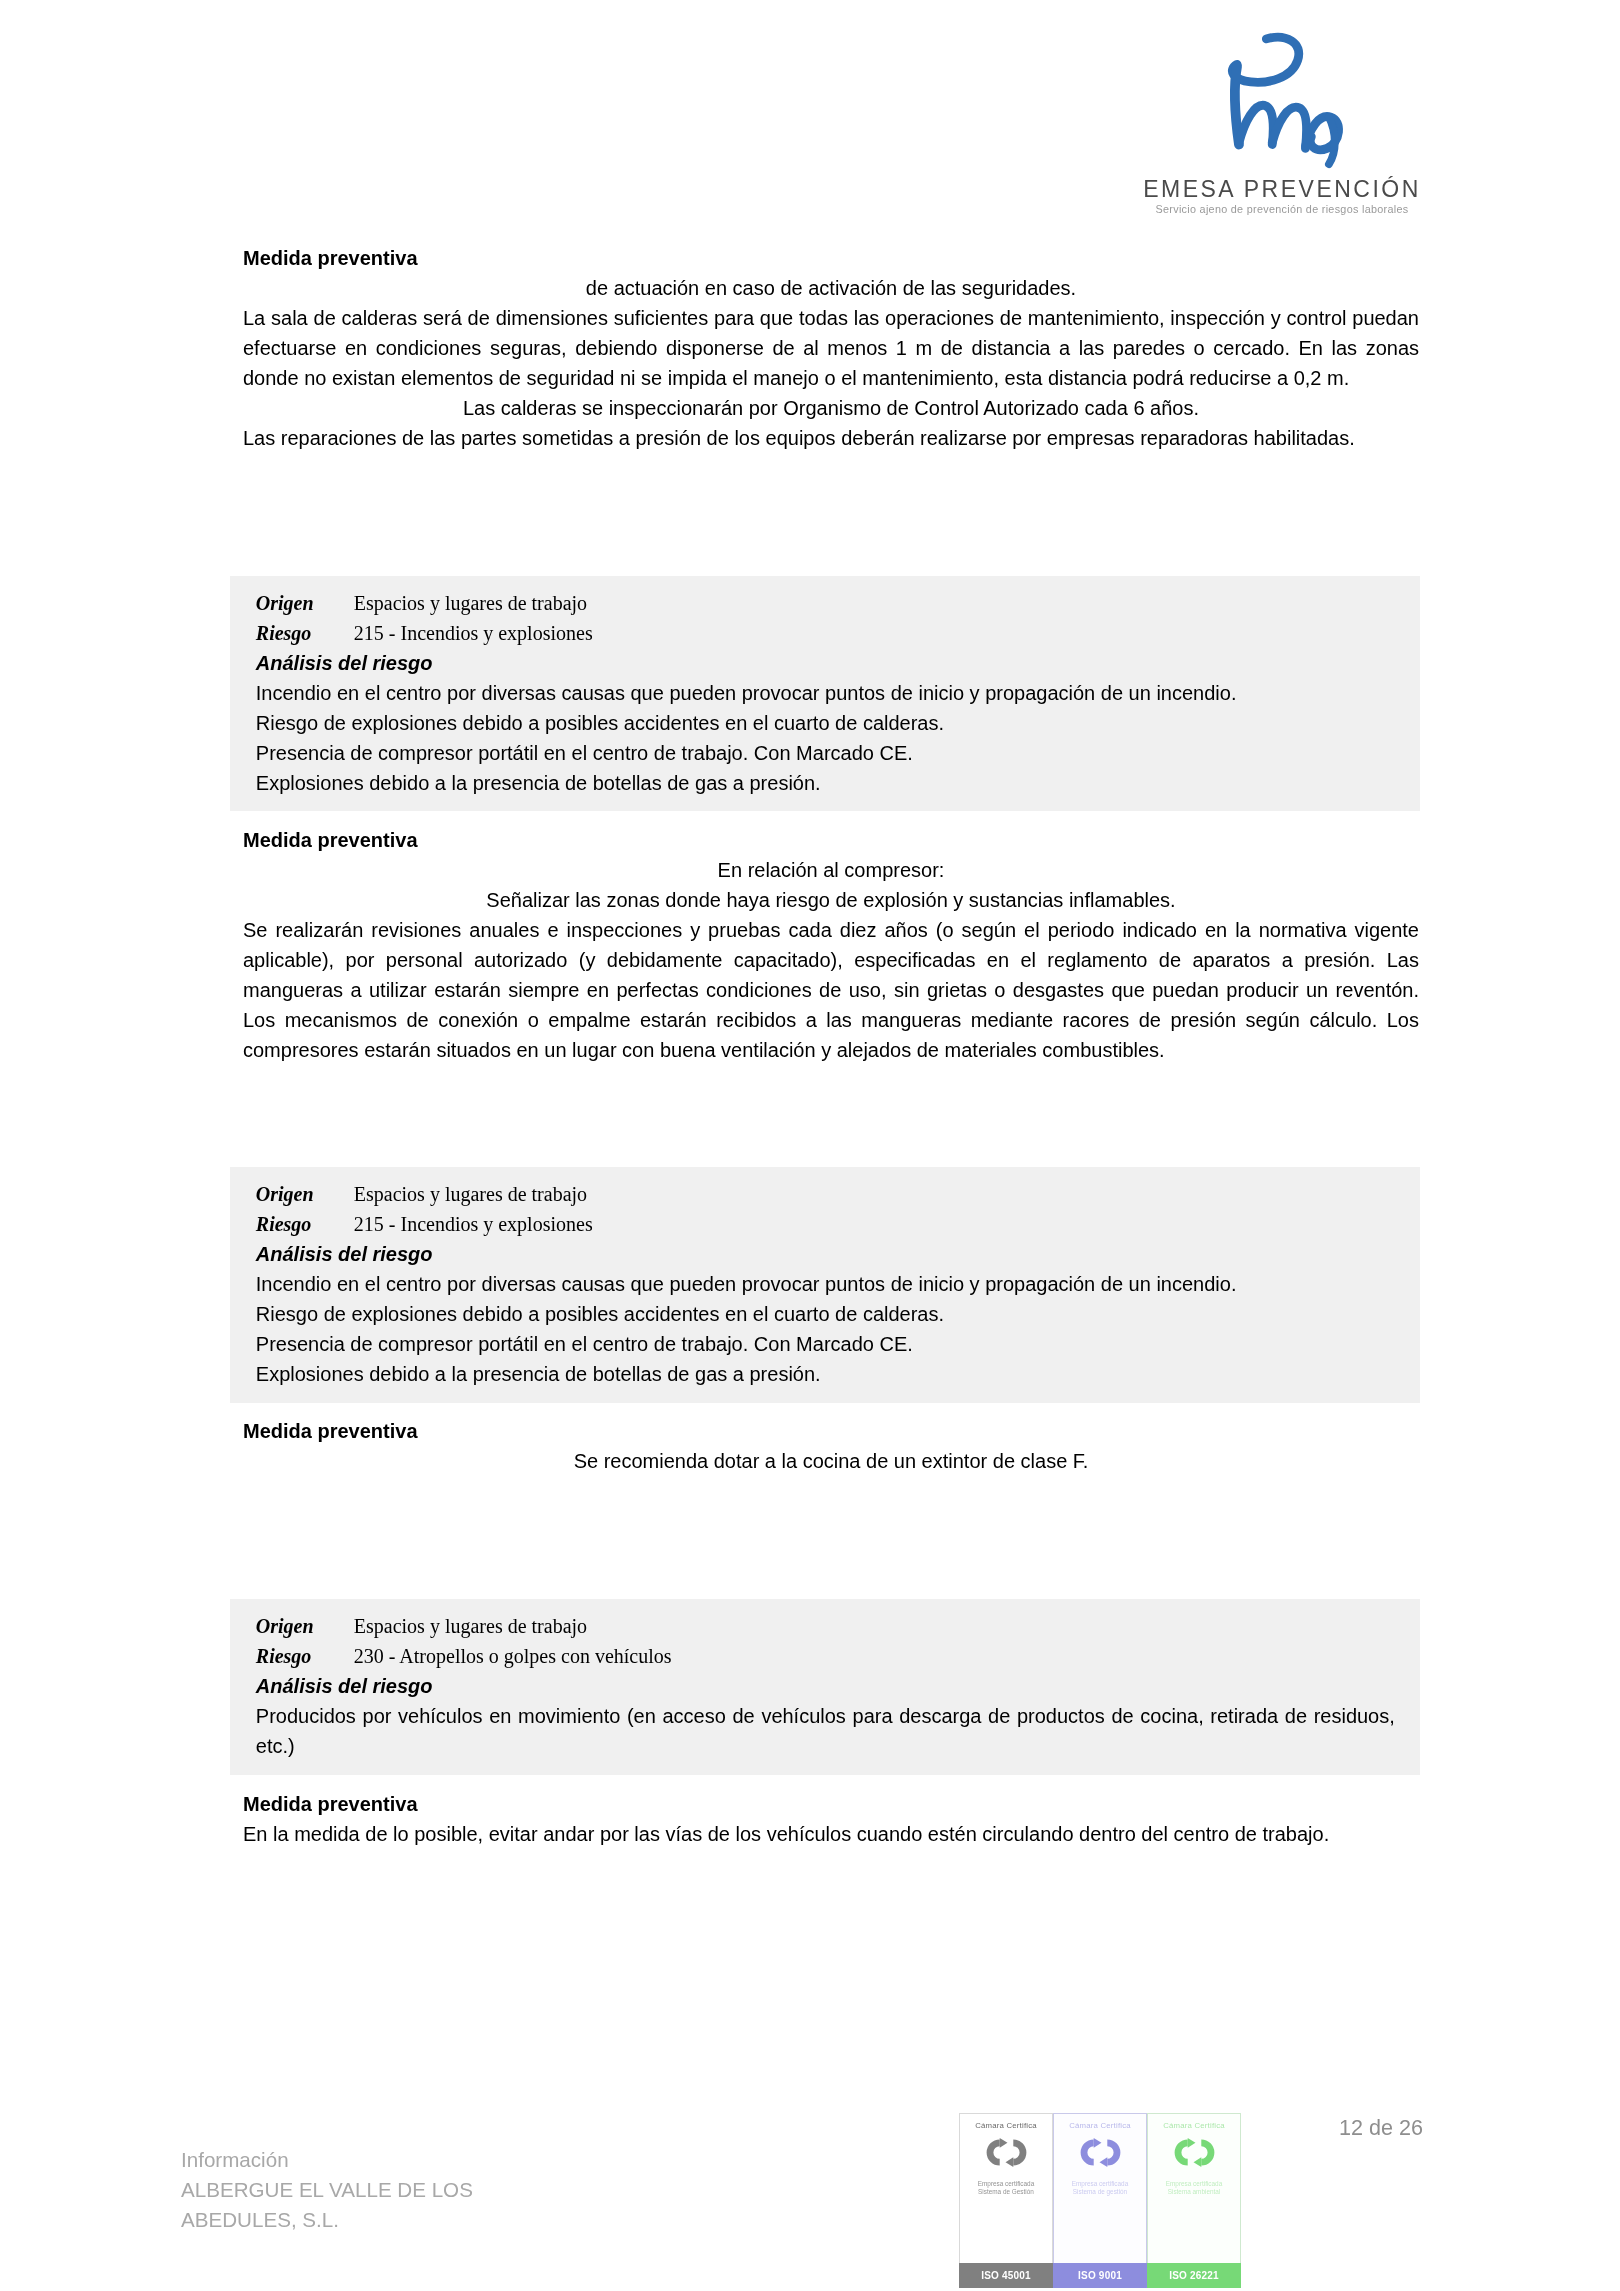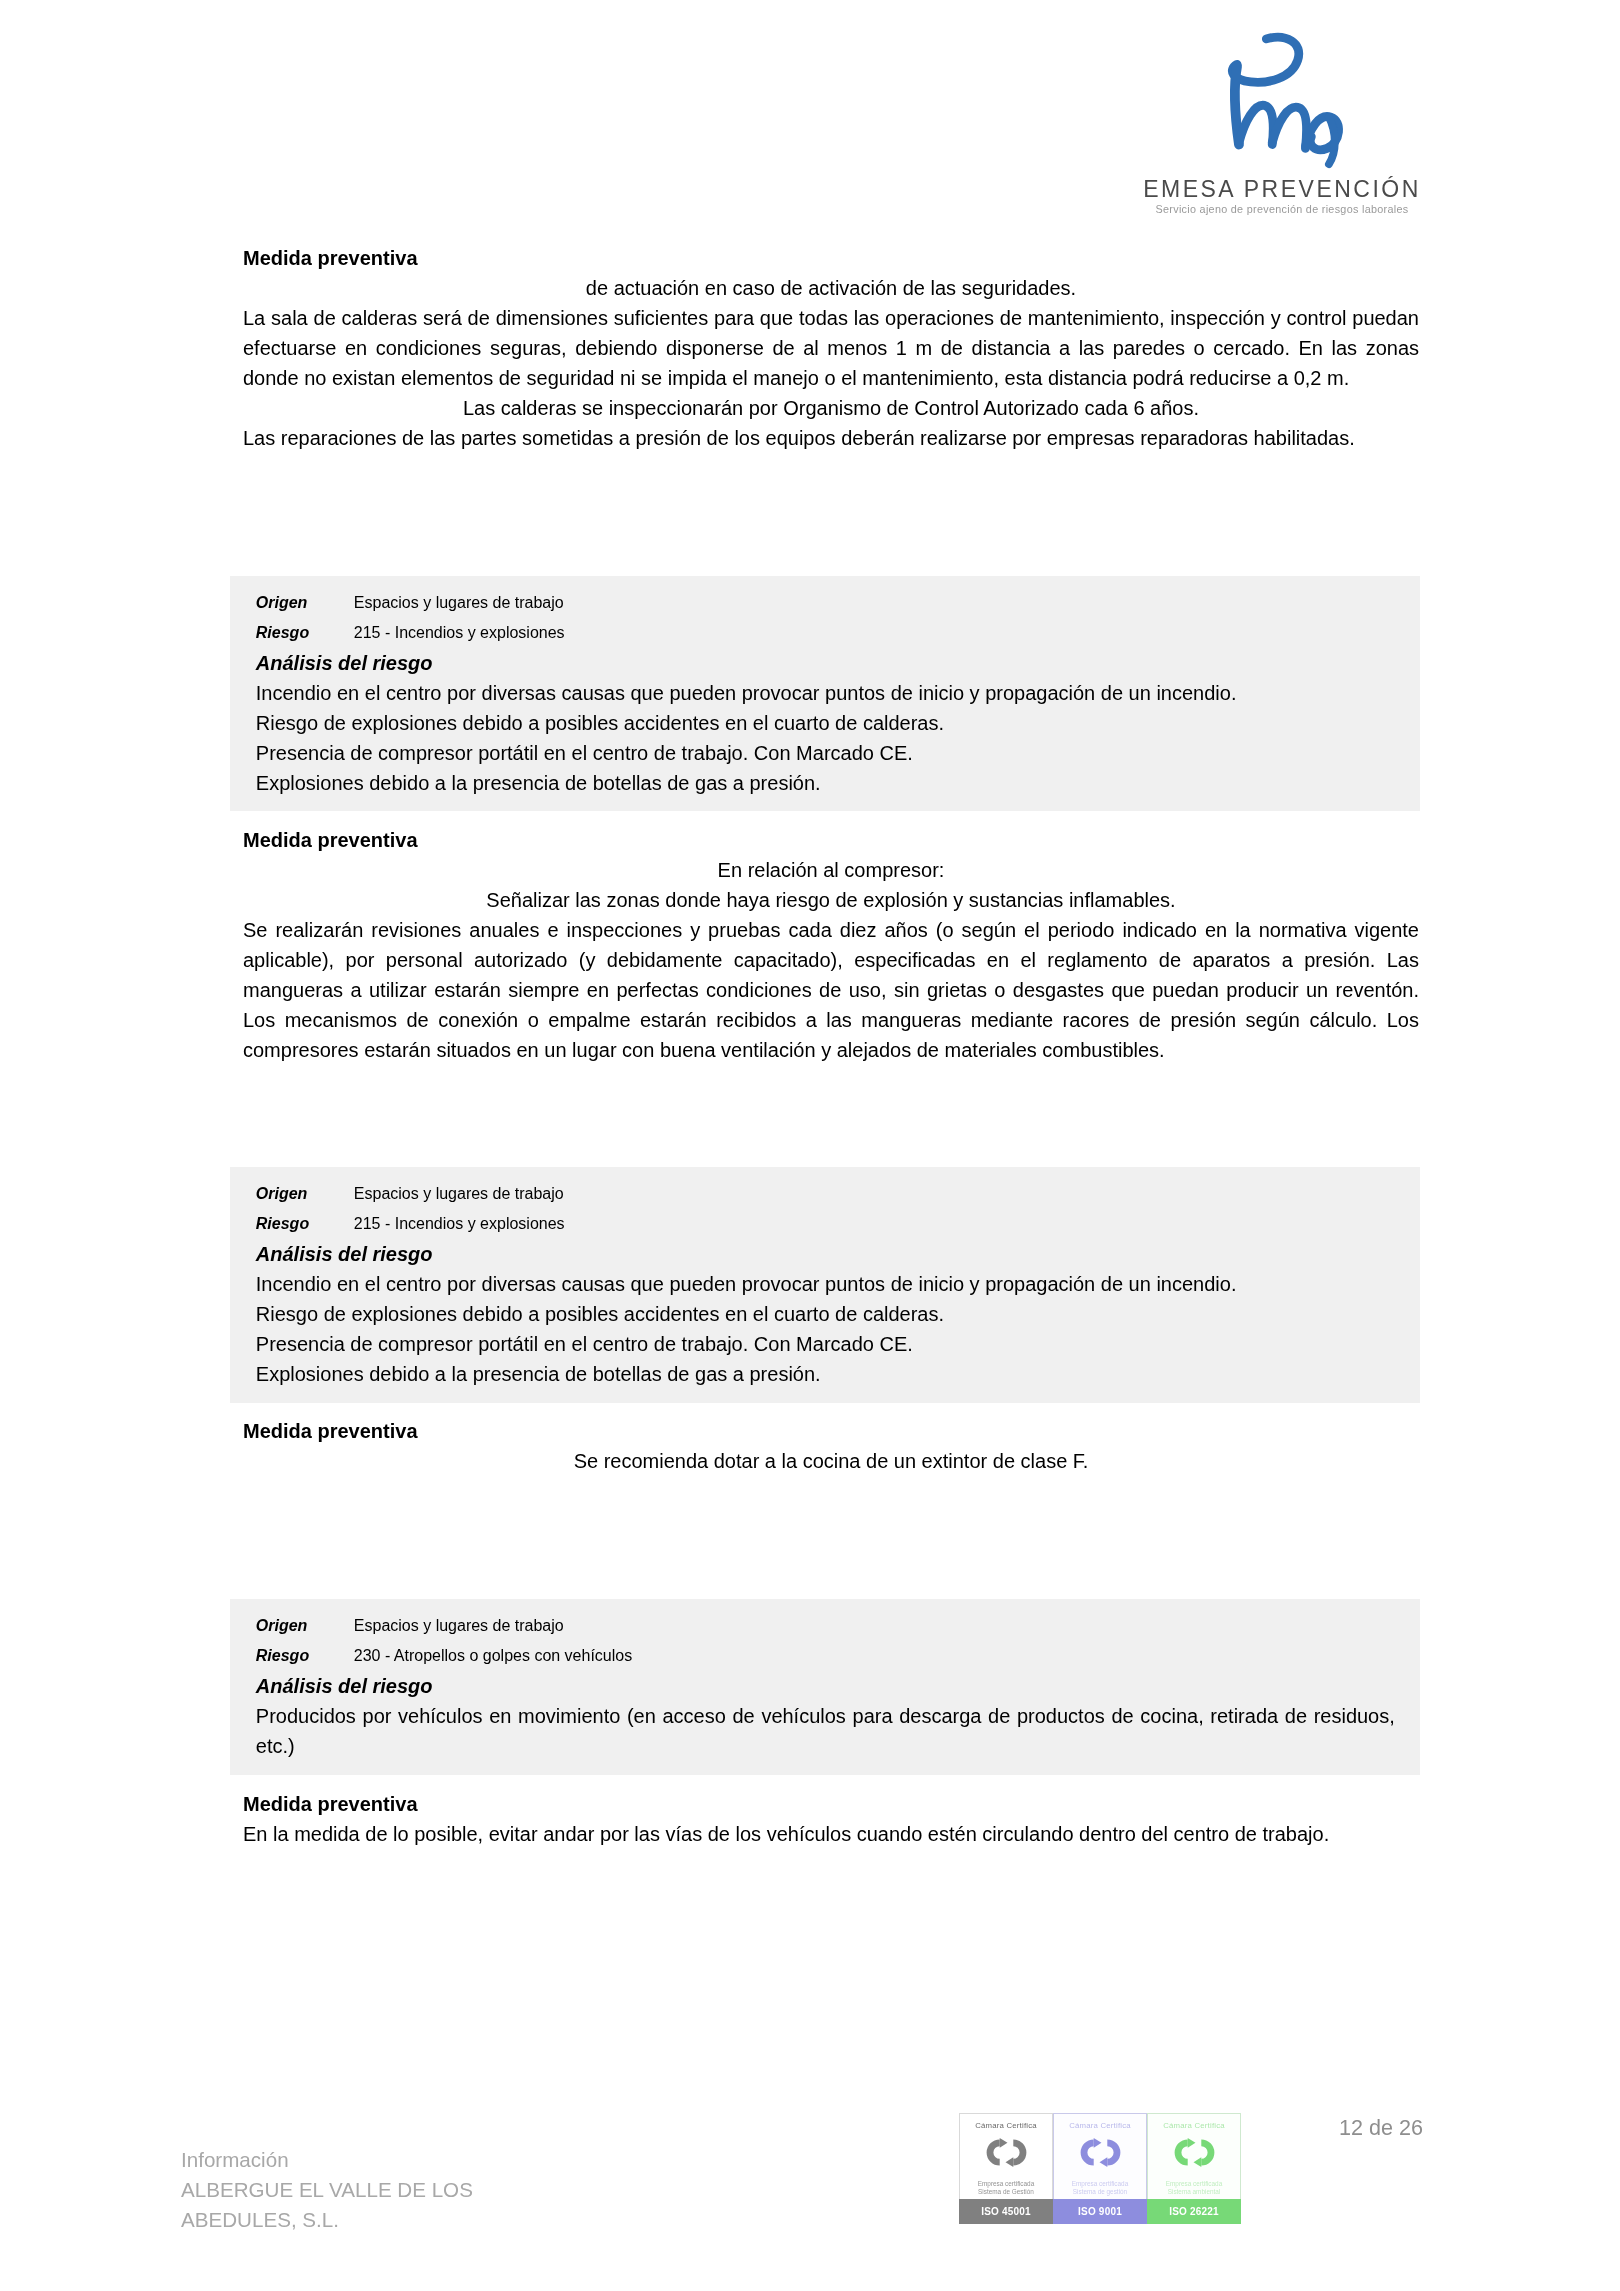--- a/index.html
+++ b/index.html
@@ -77,21 +77,22 @@
   .risk-block {
     background: #f0f0f0;
     padding: 11.8px 25.5px 13.7px 25.5px;
     box-sizing: border-box;
     width: 1190px;
     margin-left: -12.7px;
   }
   .risk-row {
     display: flex;
     line-height: 30px;
-    font-size: 16px;
+    font-size: 20px;
+    font-family: Liberation Serif, serif;
   }
   .risk-label {
     font-weight: bold;
     font-style: italic;
     width: 98px;
     flex: 0 0 98px;
   }
   .risk-value {
     flex: 1;
   }
@@ -128,21 +129,21 @@
     width: 421px;
   }
   .footer-badges {
     position: absolute;
     left: 959px;
     top: 2113px;
     display: flex;
   }
   .badge {
     width: 94px;
-    height: 111px;
+    height: 175px;
     display: flex;
     flex-direction: column;
     box-sizing: border-box;
     position: relative;
   }
   .badge-top {
     flex: 1;
     background: #ffffff;
     display: flex;
     flex-direction: column;

